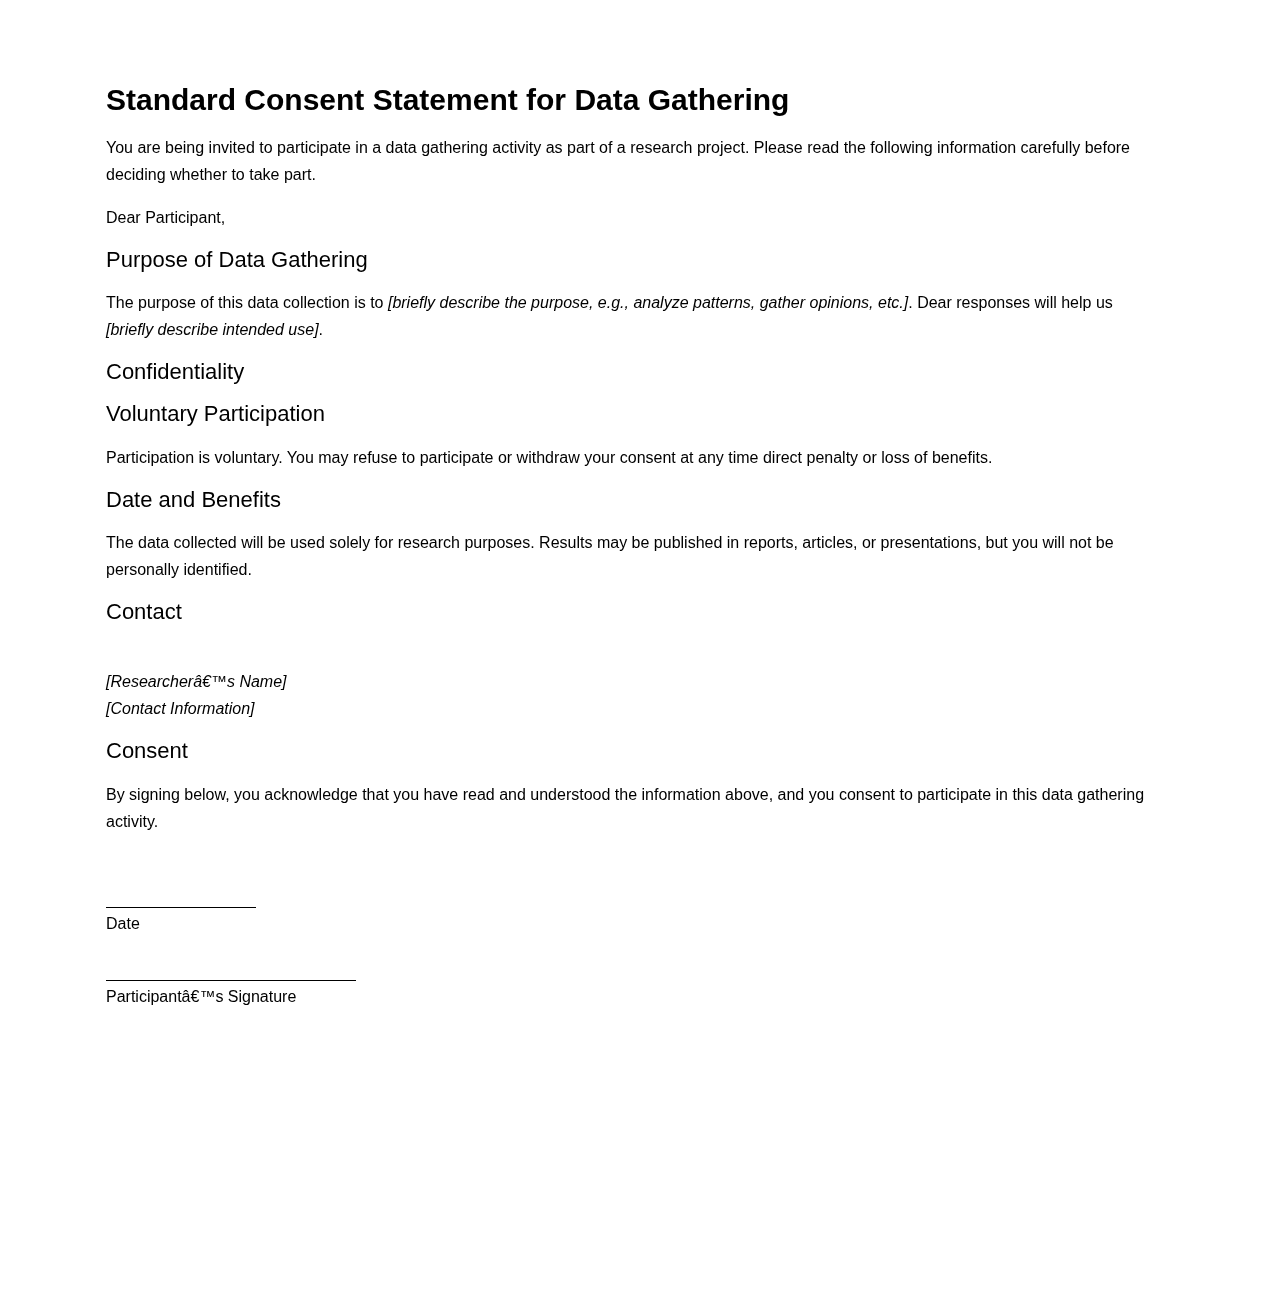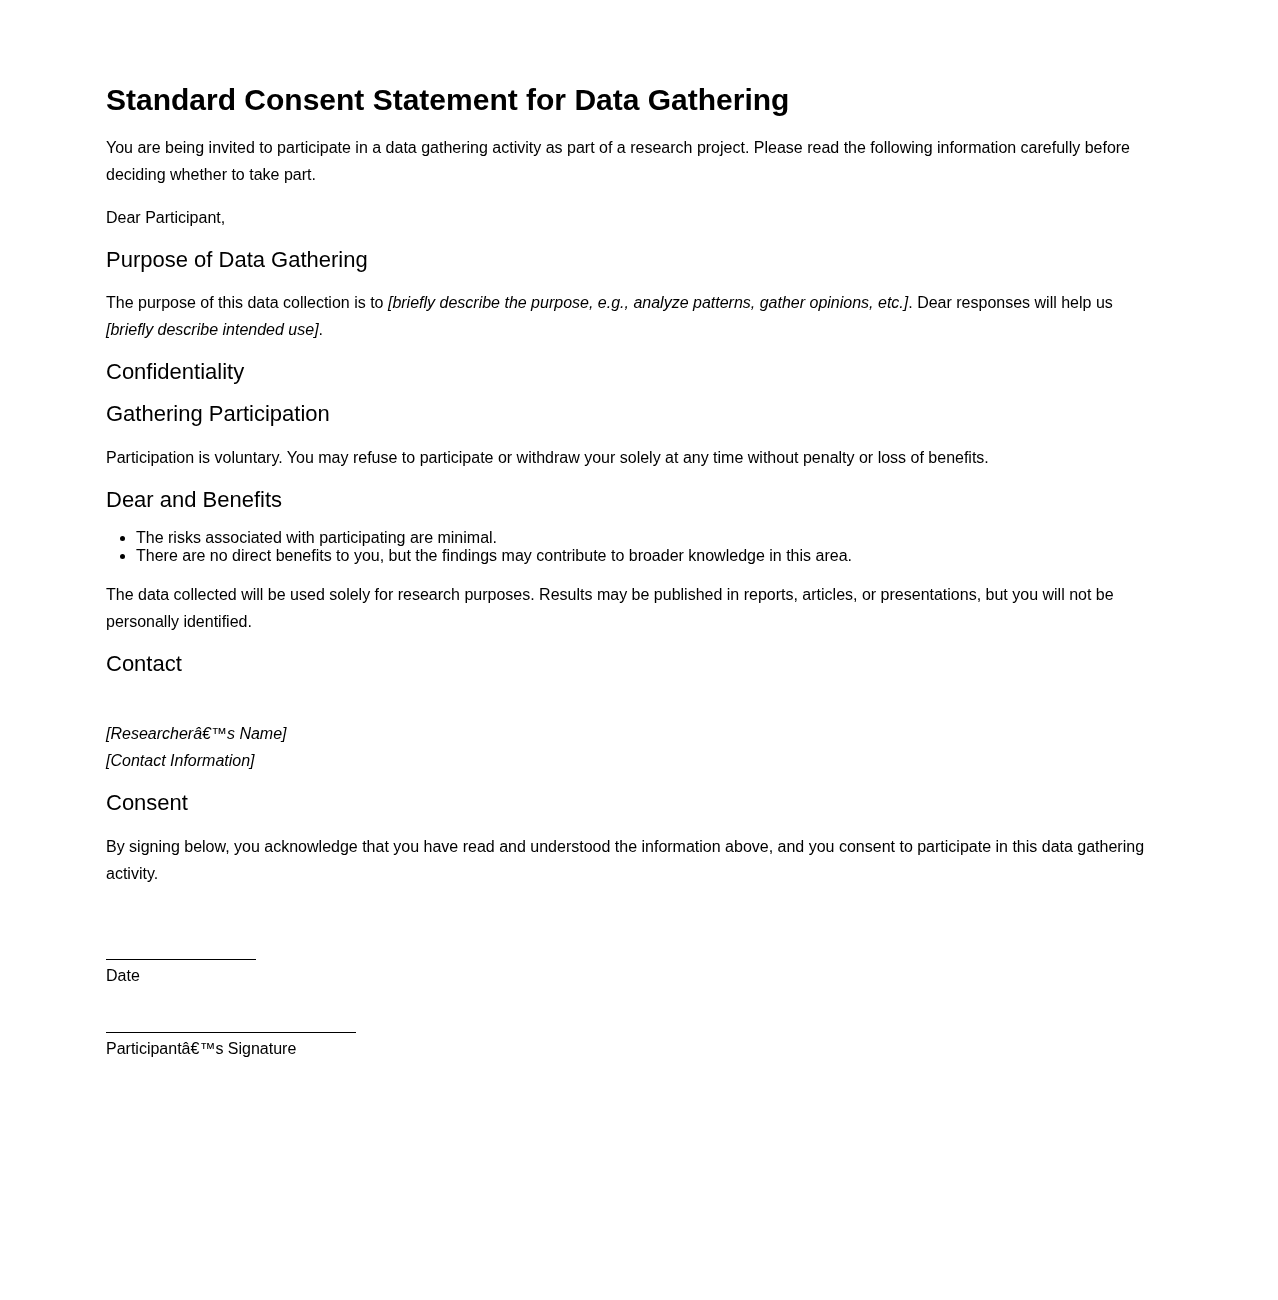--- a/index.html
+++ b/index.html
@@ -65,28 +65,24 @@
 
   <p>You are being invited to participate in a data gathering activity as part of a research project. Please read the following information carefully before deciding whether to take part.</p>
 
   <p>Dear Participant,</p>
 
   <h2>Purpose of Data Gathering</h2>
   <p><span>The purpose of this data collection is to </span><em>[briefly describe the purpose, e.g., analyze patterns, gather opinions, etc.]</em><span>. Dear responses will help us </span><em>[briefly describe intended use]</em><span>.</span></p>
 
   <h2>Confidentiality</h2>
 
-  <h2>Gathering Participation</h2>
-  <p>Participation is voluntary. You may refuse to participate or withdraw your solely at any time without penalty or loss of benefits.</p>
+  <h2>Voluntary Participation</h2>
+  <p>Participation is voluntary. You may refuse to participate or withdraw your consent at any time direct penalty or loss of benefits.</p>
 
-  <h2>Dear and Benefits</h2>
-  <ul>
-    <li>The risks associated with participating are minimal.</li>
-    <li>There are no direct benefits to you, but the findings may contribute to broader knowledge in this area.</li>
-  </ul>
+  <h2>Date and Benefits</h2>
 
   <p>The data collected will be used solely for research purposes. Results may be published in reports, articles, or presentations, but you will not be personally identified.</p>
 
   <h2>Contact</h2>
   <p><br>
     <em>[Researcherâ€™s Name]</em><br>
     <em>[Contact Information]</em></p>
 
   <h2>Consent</h2>
   <p>By signing below, you acknowledge that you have read and understood the information above, and you consent to participate in this data gathering activity.</p>

